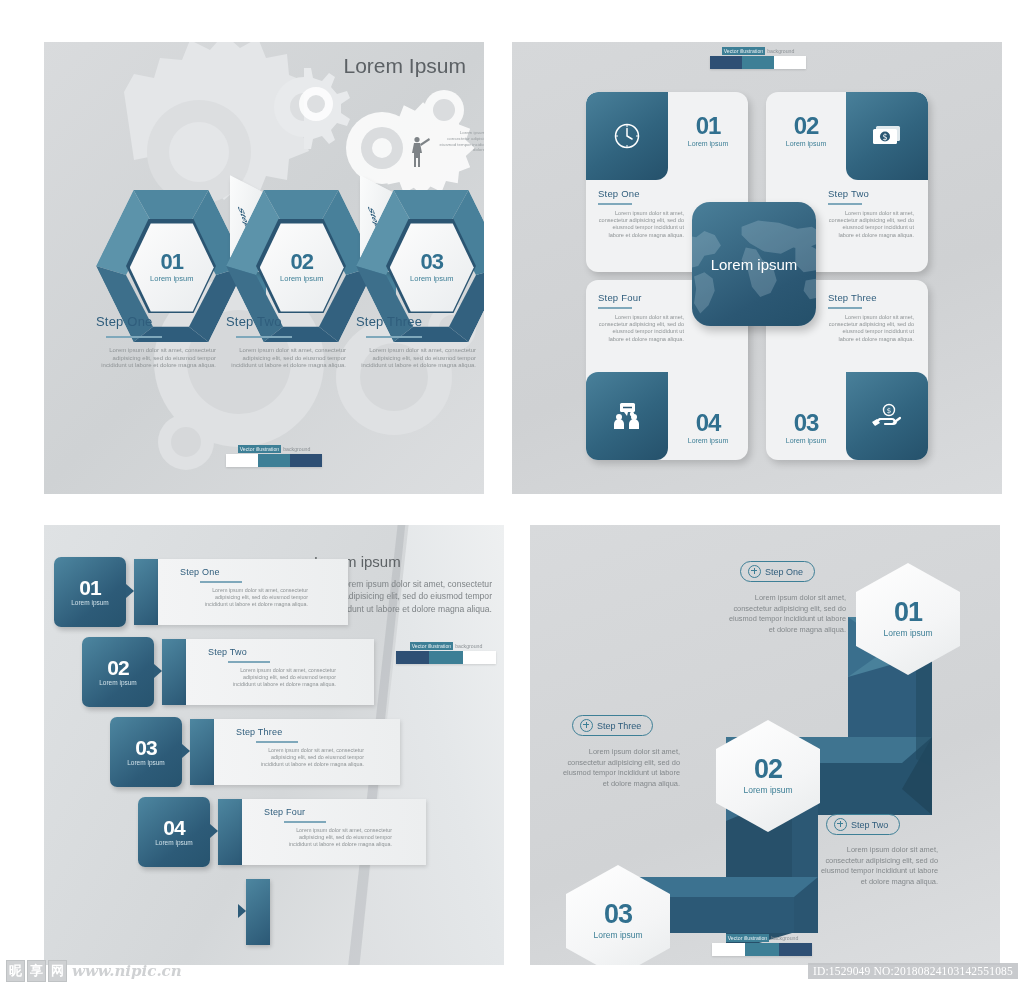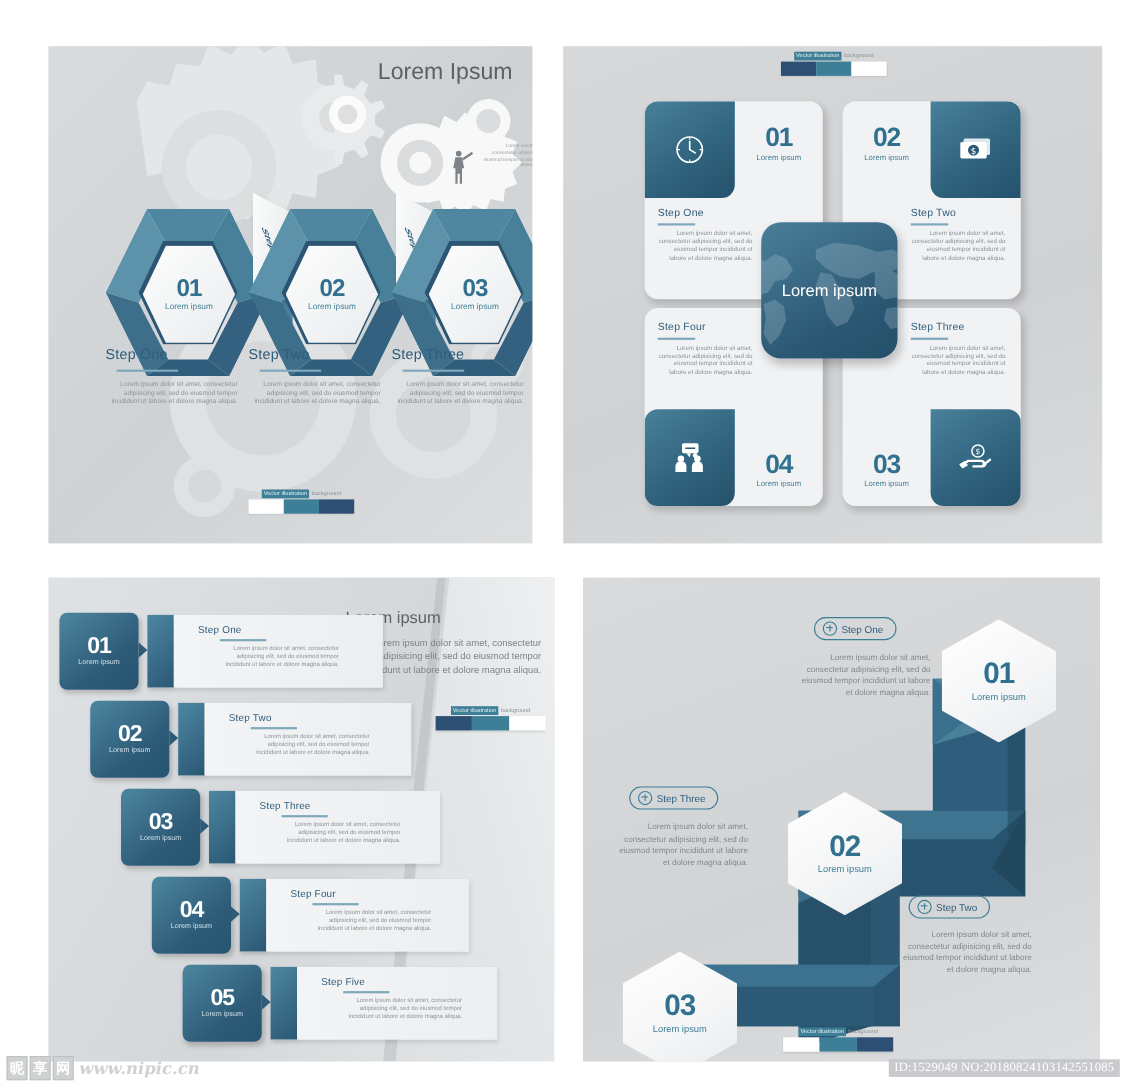--- a/index.html
+++ b/index.html
@@ -476,31 +476,22 @@
     <div class="arrow"></div>
     <div class="tab"></div>
     <div class="bar" style="width:184px;">
       <h4 class="step-title">Step Four</h4>
       <div class="rule"></div>
       <div class="lorem">Lorem ipsum dolor sit amet, consectetur adipisicing elit, sed do eiusmod tempor incididunt ut labore et dolore magna aliqua.</div>
     </div>
   </div>
 
   <div class="r3" style="left:122px;top:352px;width:300px;">
-    <div class="sq">
-      <div class="num">05</div>
-      <div class="sub">Lorem ipsum</div>
-    </div>
     <div class="arrow"></div>
     <div class="tab"></div>
-    <div class="bar" style="width:182px;">
-      <h4 class="step-title">Step Five</h4>
-      <div class="rule"></div>
-      <div class="lorem">Lorem ipsum dolor sit amet, consectetur adipisicing elit, sed do eiusmod tempor incididunt ut labore et dolore magna aliqua.</div>
-    </div>
   </div>
 </div>
 
 <div class="panel" id="p4">
 
   <svg style="position:absolute;left:0;top:0;width:470px;height:440px;" viewBox="0 0 470 440">
 
     <path d="M318 92 h84 v150 h-84z" fill="#2f5d7c"></path>
     <path d="M318 92 h84 v36 l-84 24z" fill="#49819b"></path>
     <path d="M318 92 l42 30 -42 30z" fill="#3a6f8d"></path>

